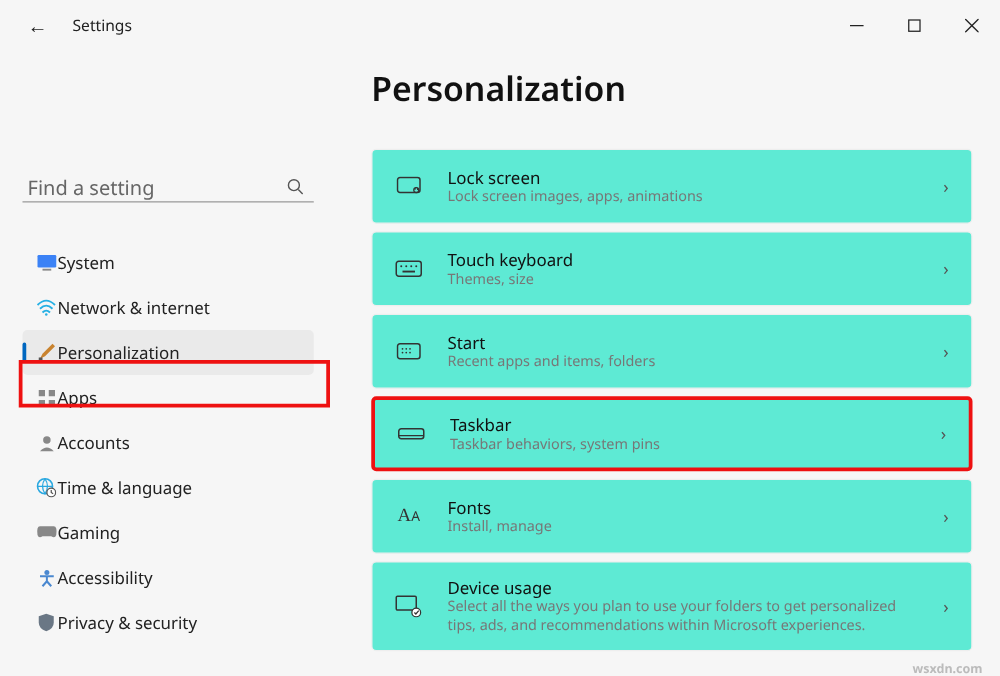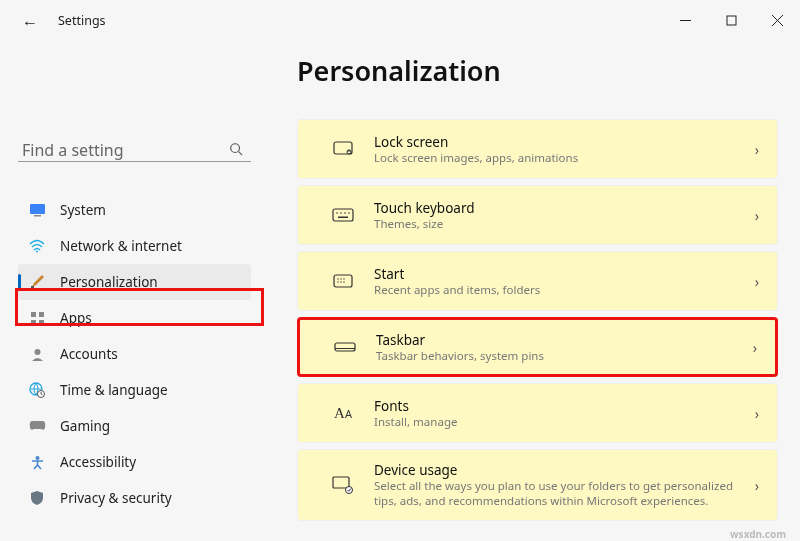--- a/index.html
+++ b/index.html
@@ -7,30 +7,30 @@
   .titlebar { height:40px; display:flex; align-items:center; padding-left:22px; }
   .titlebar .back { width:18px; font-size:16px; color:#222; }
   .titlebar .title { margin-left:18px; font-size:12.5px; color:#222; }
   .winbtns { position:absolute; right:0; top:0; height:40px; display:flex; }
   .winbtn { width:46px; display:flex; align-items:center; justify-content:center; font-size:12px; color:#222; }
   .winbtn svg { width:11px; height:11px; }
   .wrap { display:flex; height:calc(100% - 40px); }
   .side { width:265px; padding:0 14px 0 18px; }
   .search { margin-top:88px; height:34px; border-bottom:1px solid #999; display:flex; align-items:flex-end; padding:0 8px 0 4px; font-size:16px; color:#666; justify-content:space-between; }
   .nav { margin-top:30px; }
-  .item { height:36px; display:flex; align-items:center; gap:14px; padding-left:10px; font-size:13.5px; color:#222; border-radius:4px; position:relative; }
+  .item { height:36px; display:flex; align-items:center; padding-left:10px; font-size:13.5px; color:#222; border-radius:4px; position:relative; }
   .item.sel { background:#eaeaea; }
   .item.sel::before { content:""; position:absolute; left:0; top:10px; bottom:10px; width:3px; background:#0067c0; border-radius:2px; }
   .icon { width:18px; height:18px; display:flex; align-items:center; justify-content:center; }
   .hl-side { position:absolute; border:3px solid #e11; left:15px; top:288px; width:249px; height:38px; pointer-events:none; }
   .main { flex:1; padding:12px 22px 0 32px; overflow:auto; }
   .h1 { font-size:27px; font-weight:600; color:#111; margin:0 0 30px 0; }
-  .card { background:#fef9c3; border:1px solid #eee; border-radius:4px; height:60px; display:flex; align-items:center; padding:0 18px; margin-bottom:6px; gap:20px; position:relative; }
+  .card { background:#5eead4; border:1px solid #eee; border-radius:4px; height:60px; display:flex; align-items:center; padding:0 18px; margin-bottom:6px; gap:20px; position:relative; }
   .card.tall { height:72px; }
-  .cicon { width:22px; display:flex; justify-content:center;margin-left:16px; }
+  .cicon { width:22px; display:flex; justify-content:center; }
   .ctxt { display:flex; flex-direction:column; }
   .ct { font-size:13.5px; color:#111; }
   .cs { font-size:11.5px; color:#777; line-height:1.3; max-width:380px; }
   .chev { position:absolute; right:18px; color:#555; font-size:14px; }
   .hl-main { border:3px solid #e11 !important; }
   .water { position:absolute; right:14px; bottom:0; font-size:10px; color:#bbb;font-weight:bold; }
 </style>
 </head>
 <body>
 

